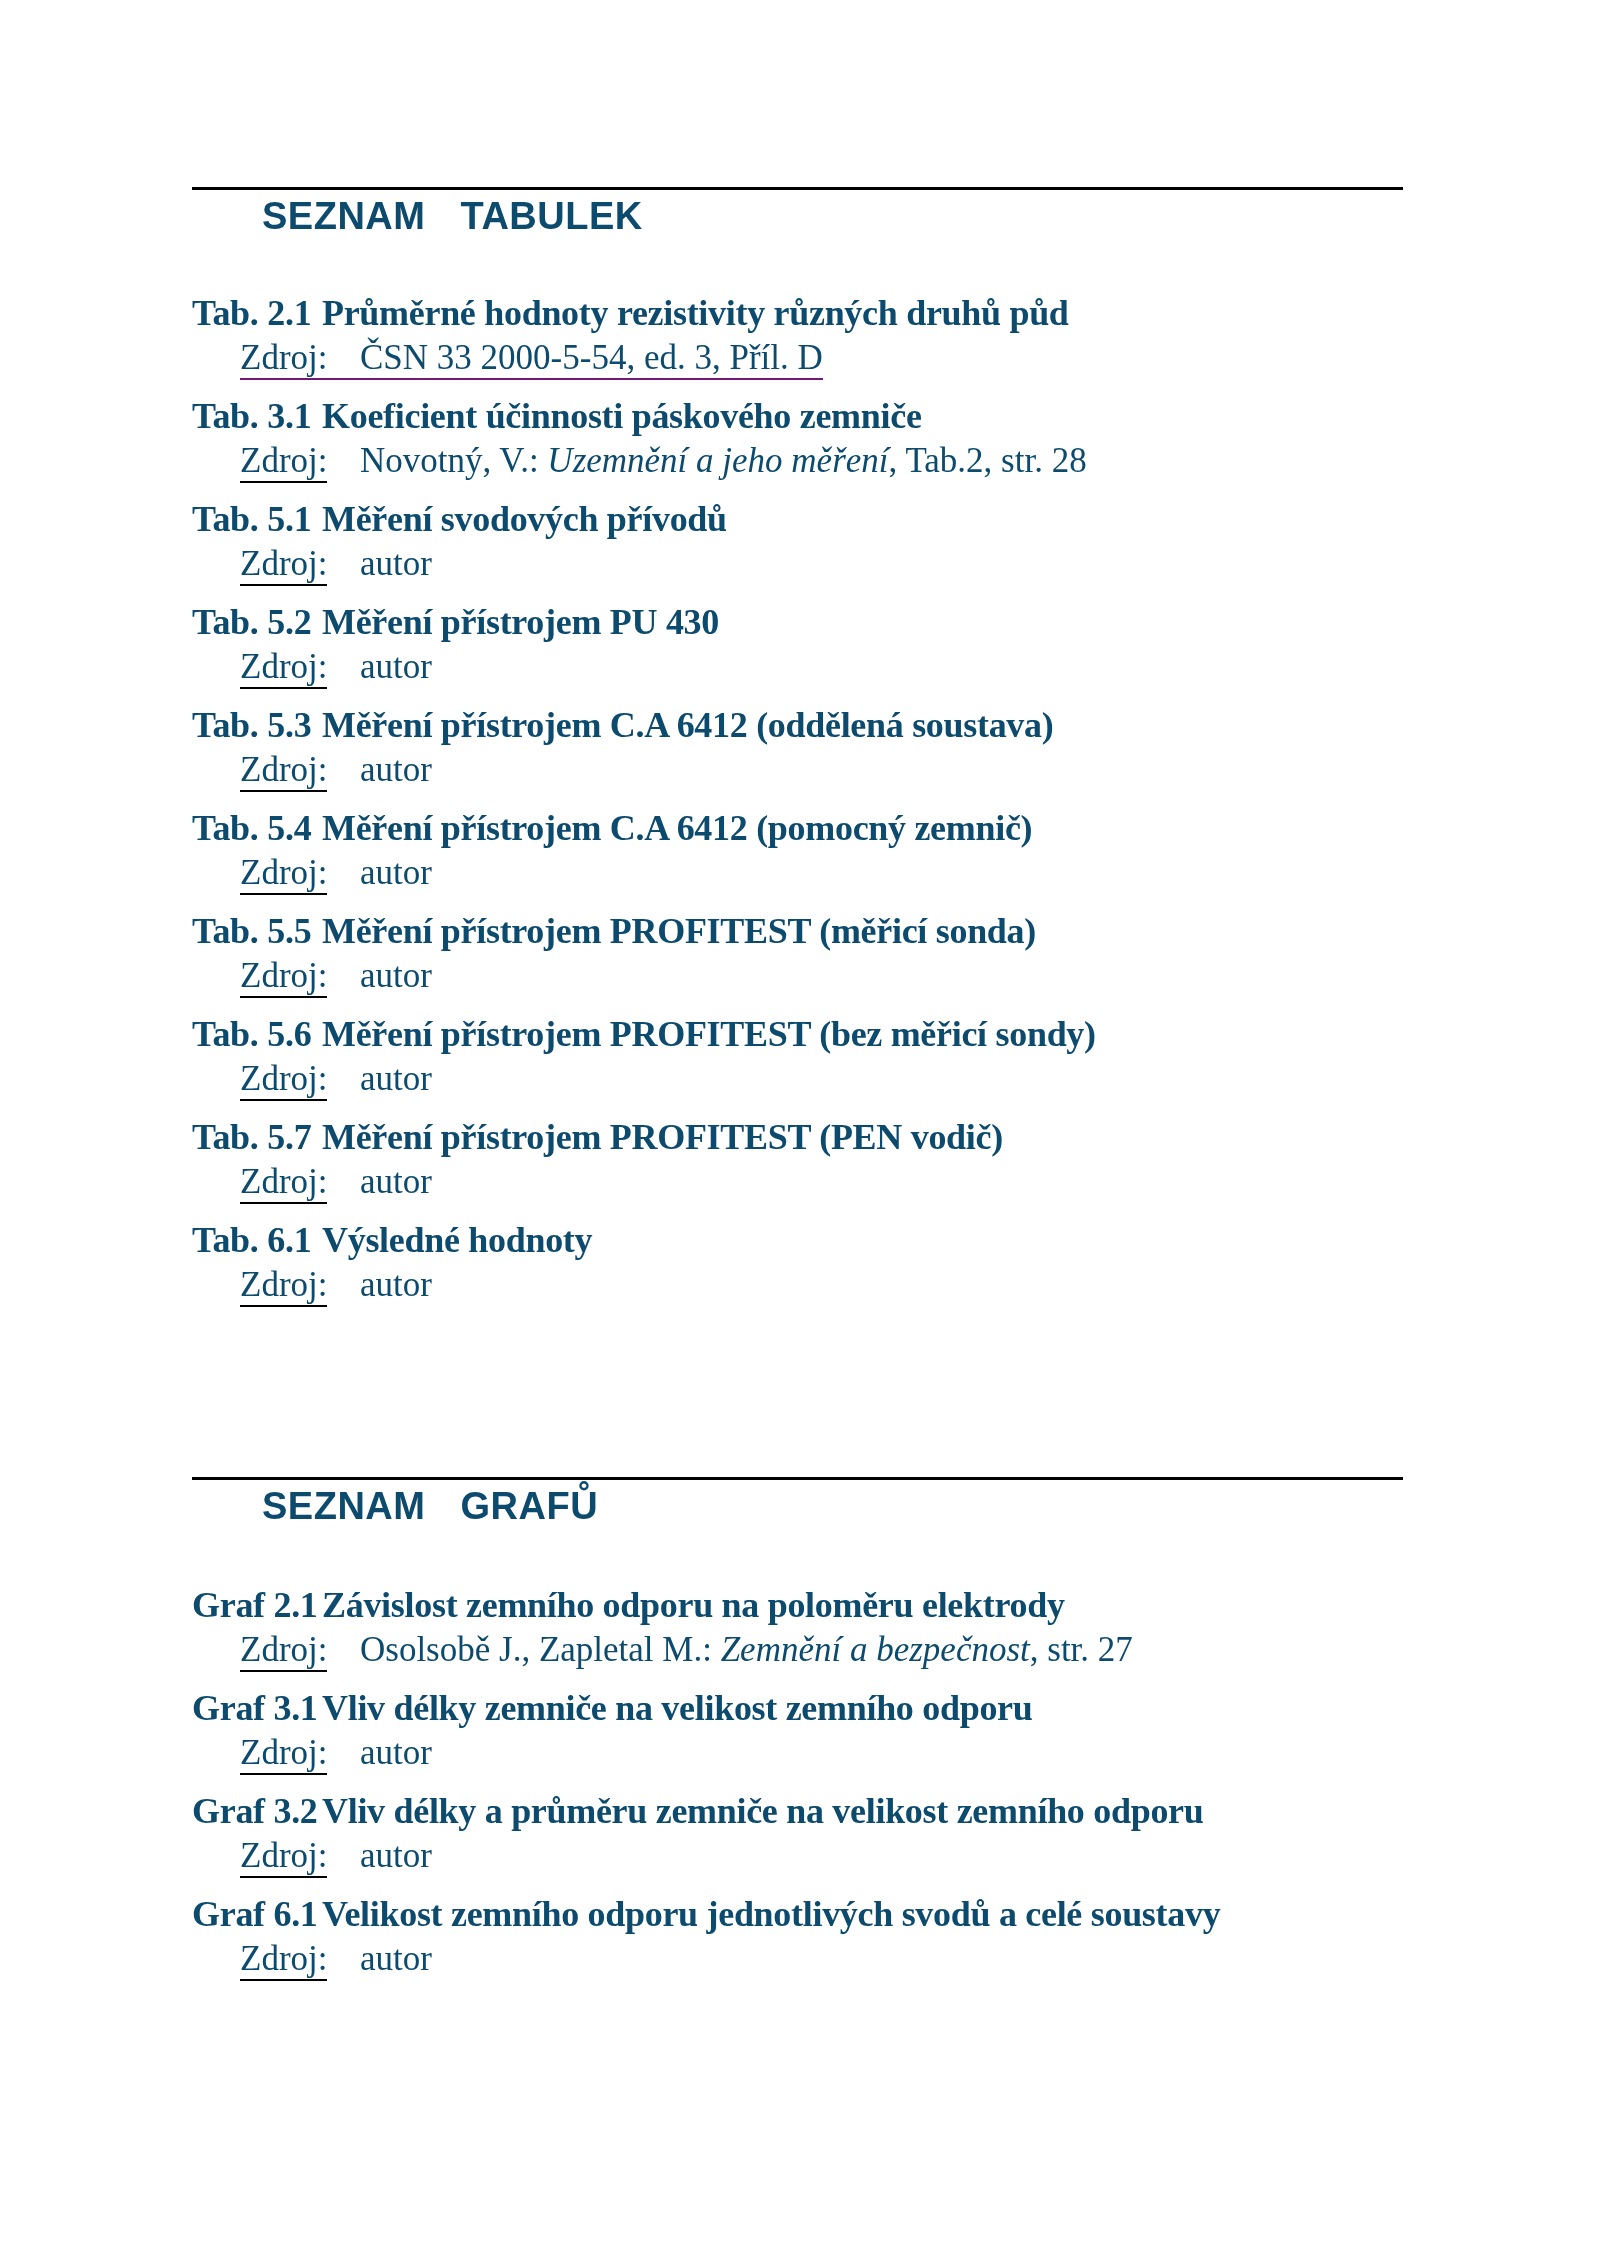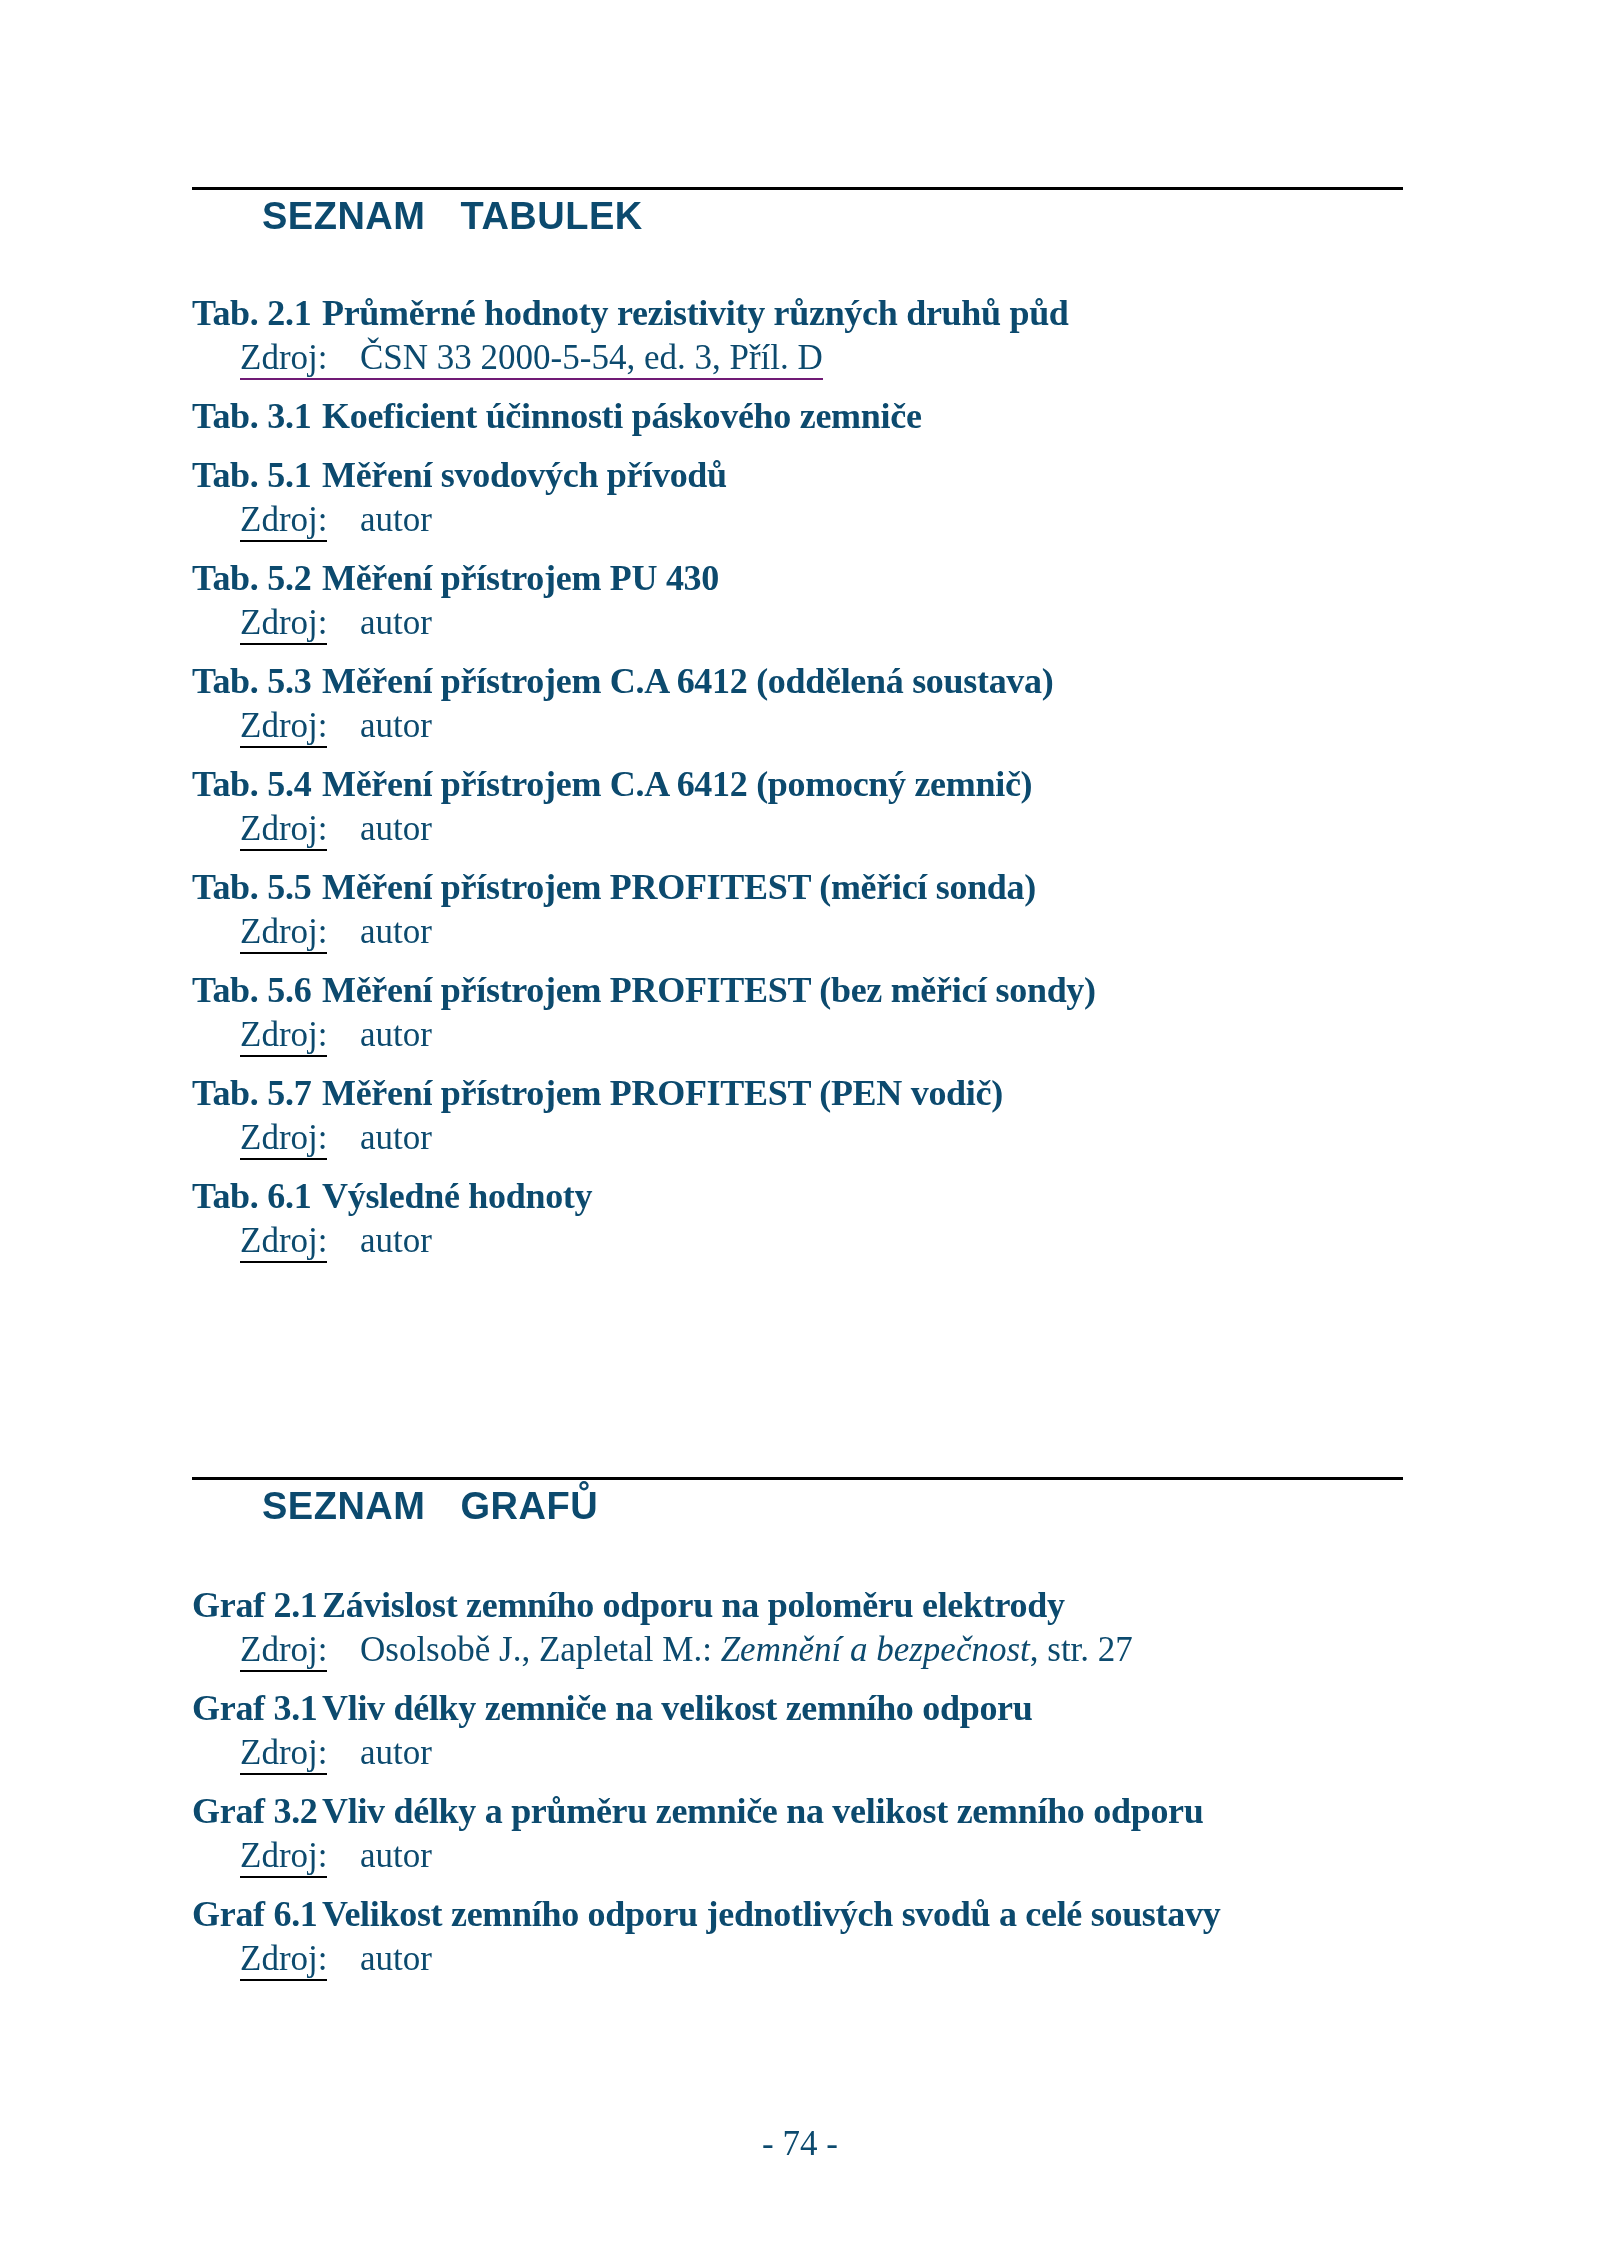--- a/index.html
+++ b/index.html
@@ -91,20 +91,21 @@
       <div class="title-line">
         <span class="num">Tab. 2.1</span><span class="ttl">Průměrné hodnoty rezistivity různých druhů půd</span>
       </div>
       <div class="zdroj-line"><span class="fu"><span class="zl">Zdroj:</span><span class="src"><span>ČSN 33 2000-5-54, ed. 3, Příl. D</span><i></i><span></span></span></span></div>
     </div>
 
     <div class="entry">
       <div class="title-line">
         <span class="num">Tab. 3.1</span><span class="ttl">Koeficient účinnosti páskového zemniče</span>
       </div>
+      <div class="zdroj-line"><span class="zl"><span class="u">Zdroj:</span></span><span class="src"><span>Novotný, V.: </span><i>Uzemnění a jeho měření</i><span>, Tab.2, str. 28</span></span></div>
     </div>
 
     <div class="entry">
       <div class="title-line">
         <span class="num">Tab. 5.1</span><span class="ttl">Měření svodových přívodů</span>
       </div>
       <div class="zdroj-line"><span class="zl"><span class="u">Zdroj:</span></span><span class="src"><span>autor</span><i></i><span></span></span></div>
     </div>
 
     <div class="entry">
@@ -186,15 +187,14 @@
 
     <div class="entry">
       <div class="title-line">
         <span class="num">Graf 6.1</span><span class="ttl">Velikost zemního odporu jednotlivých svodů a celé soustavy</span>
       </div>
       <div class="zdroj-line"><span class="zl"><span class="u">Zdroj:</span></span><span class="src"><span>autor</span><i></i><span></span></span></div>
     </div>
 
   </div>
 
-  <div class="page-number">- 74 -</div>
 
 </div>
 
 </body></html>

